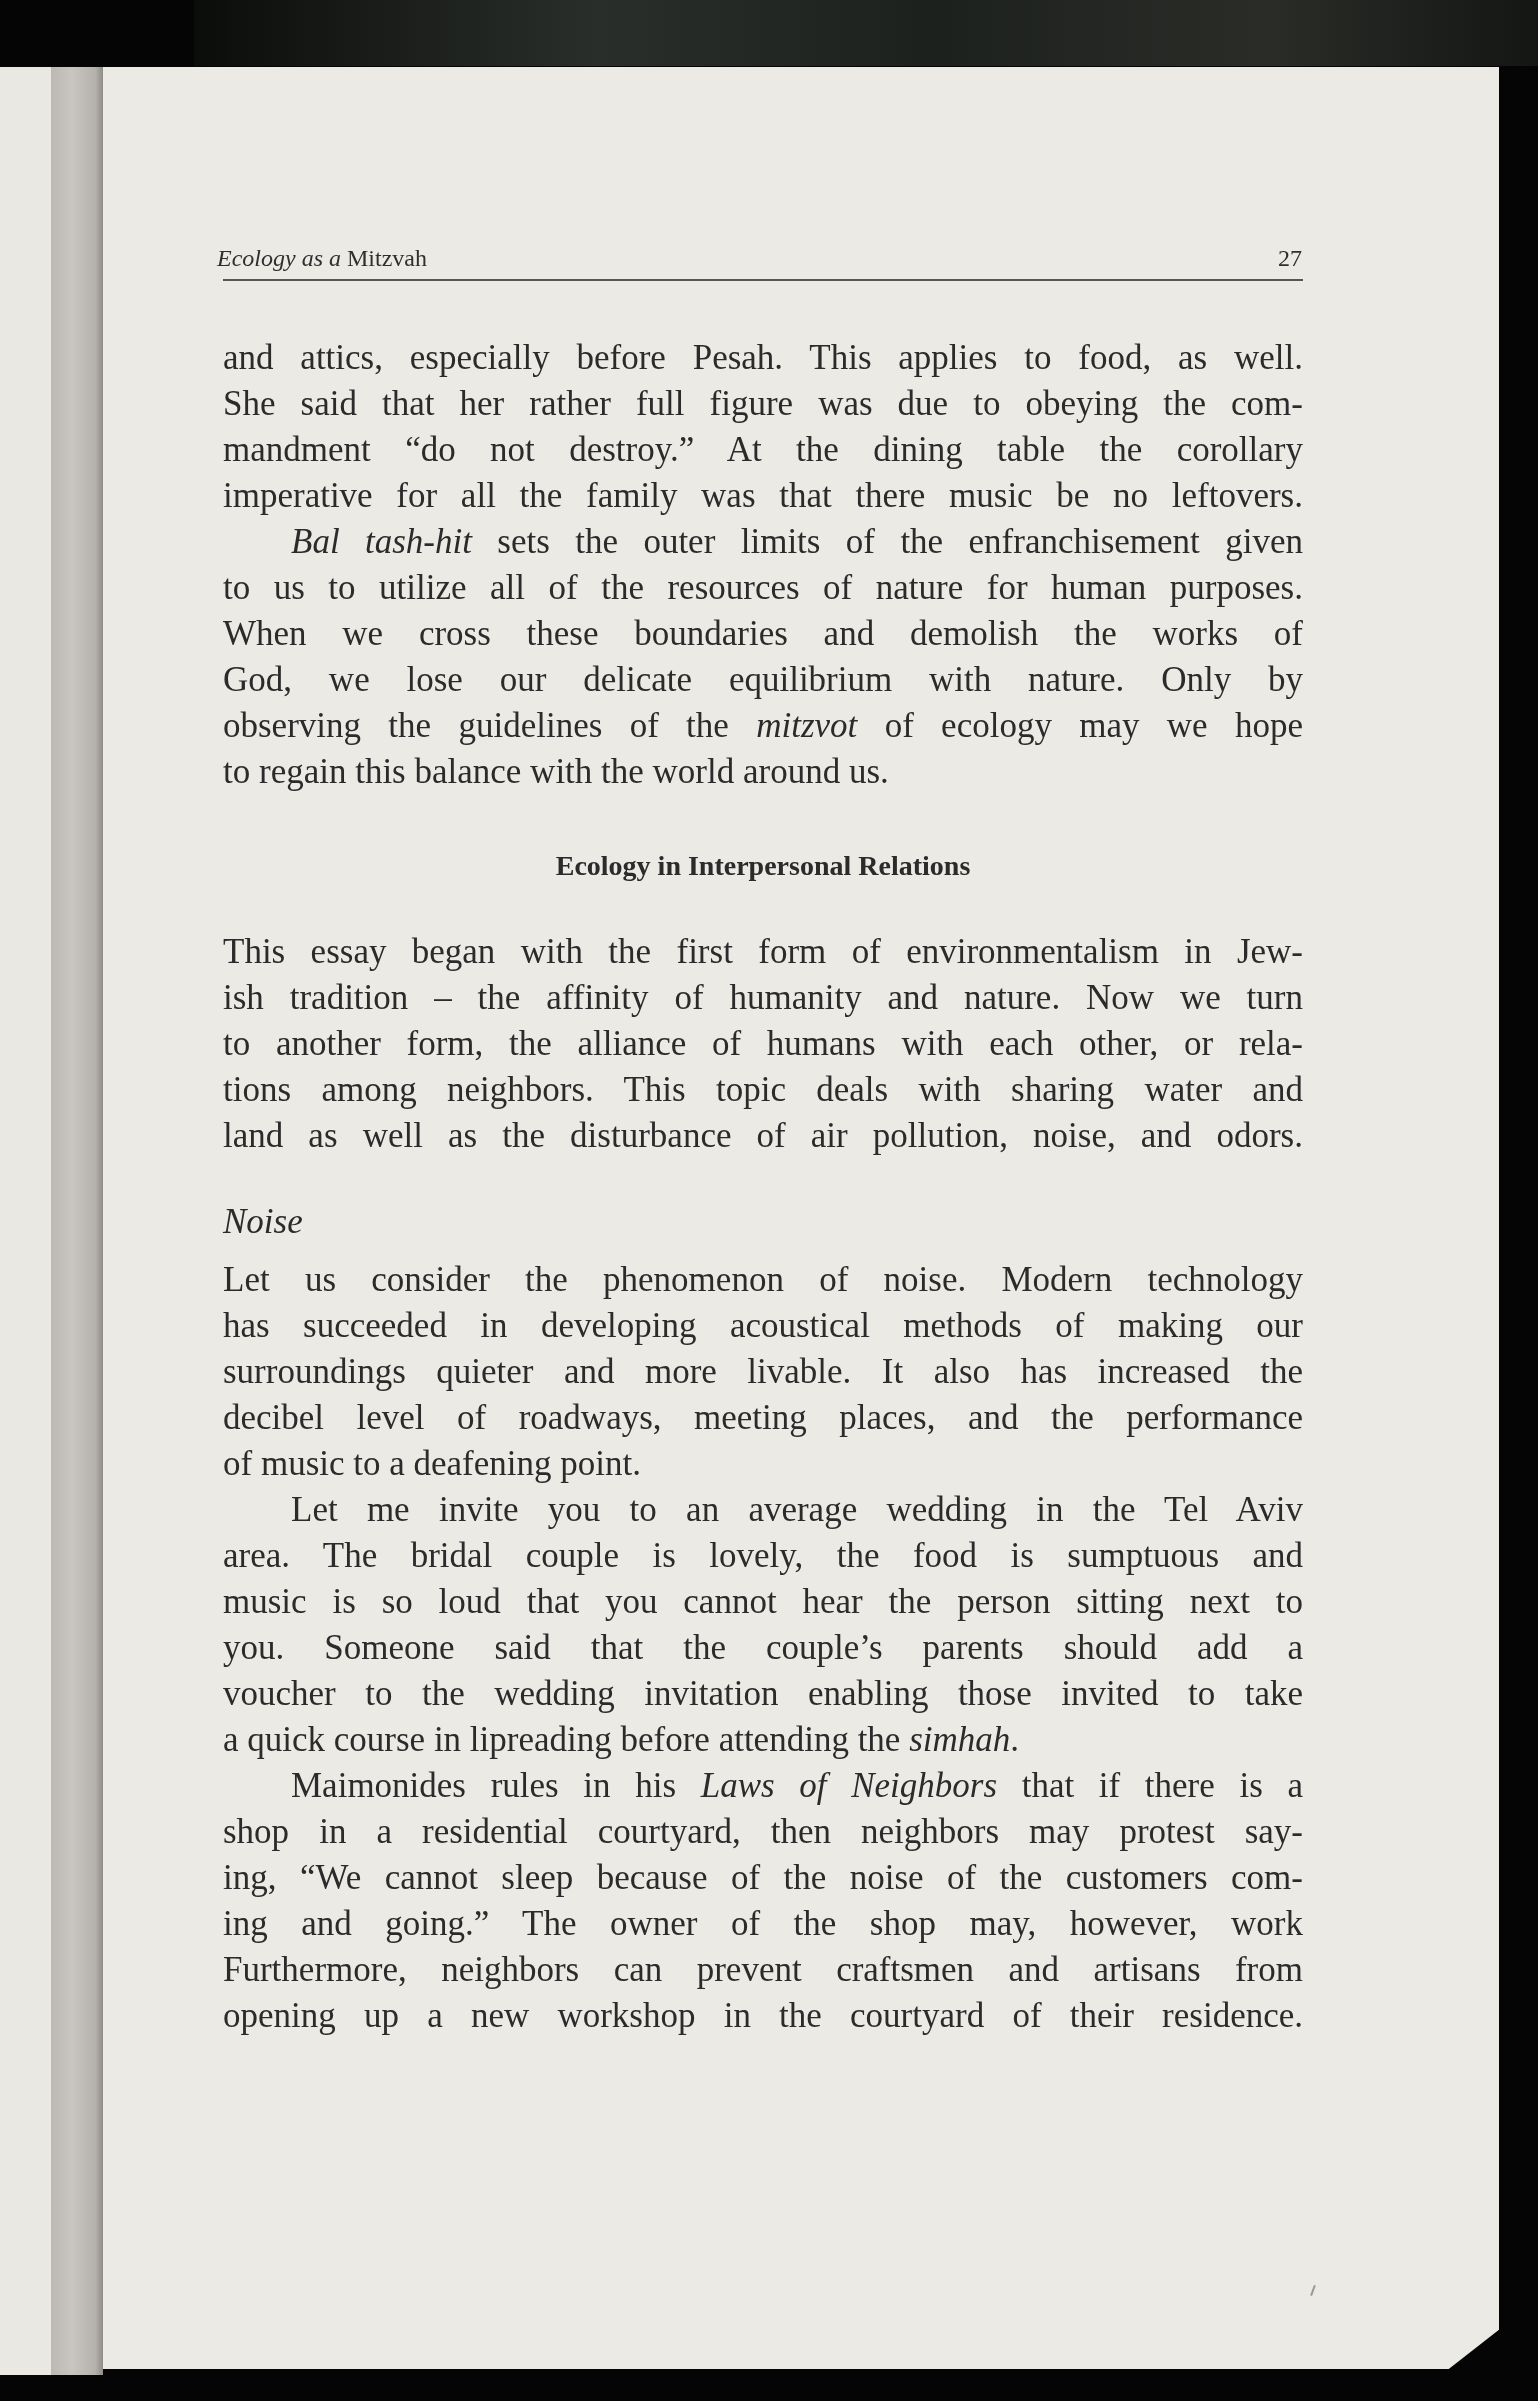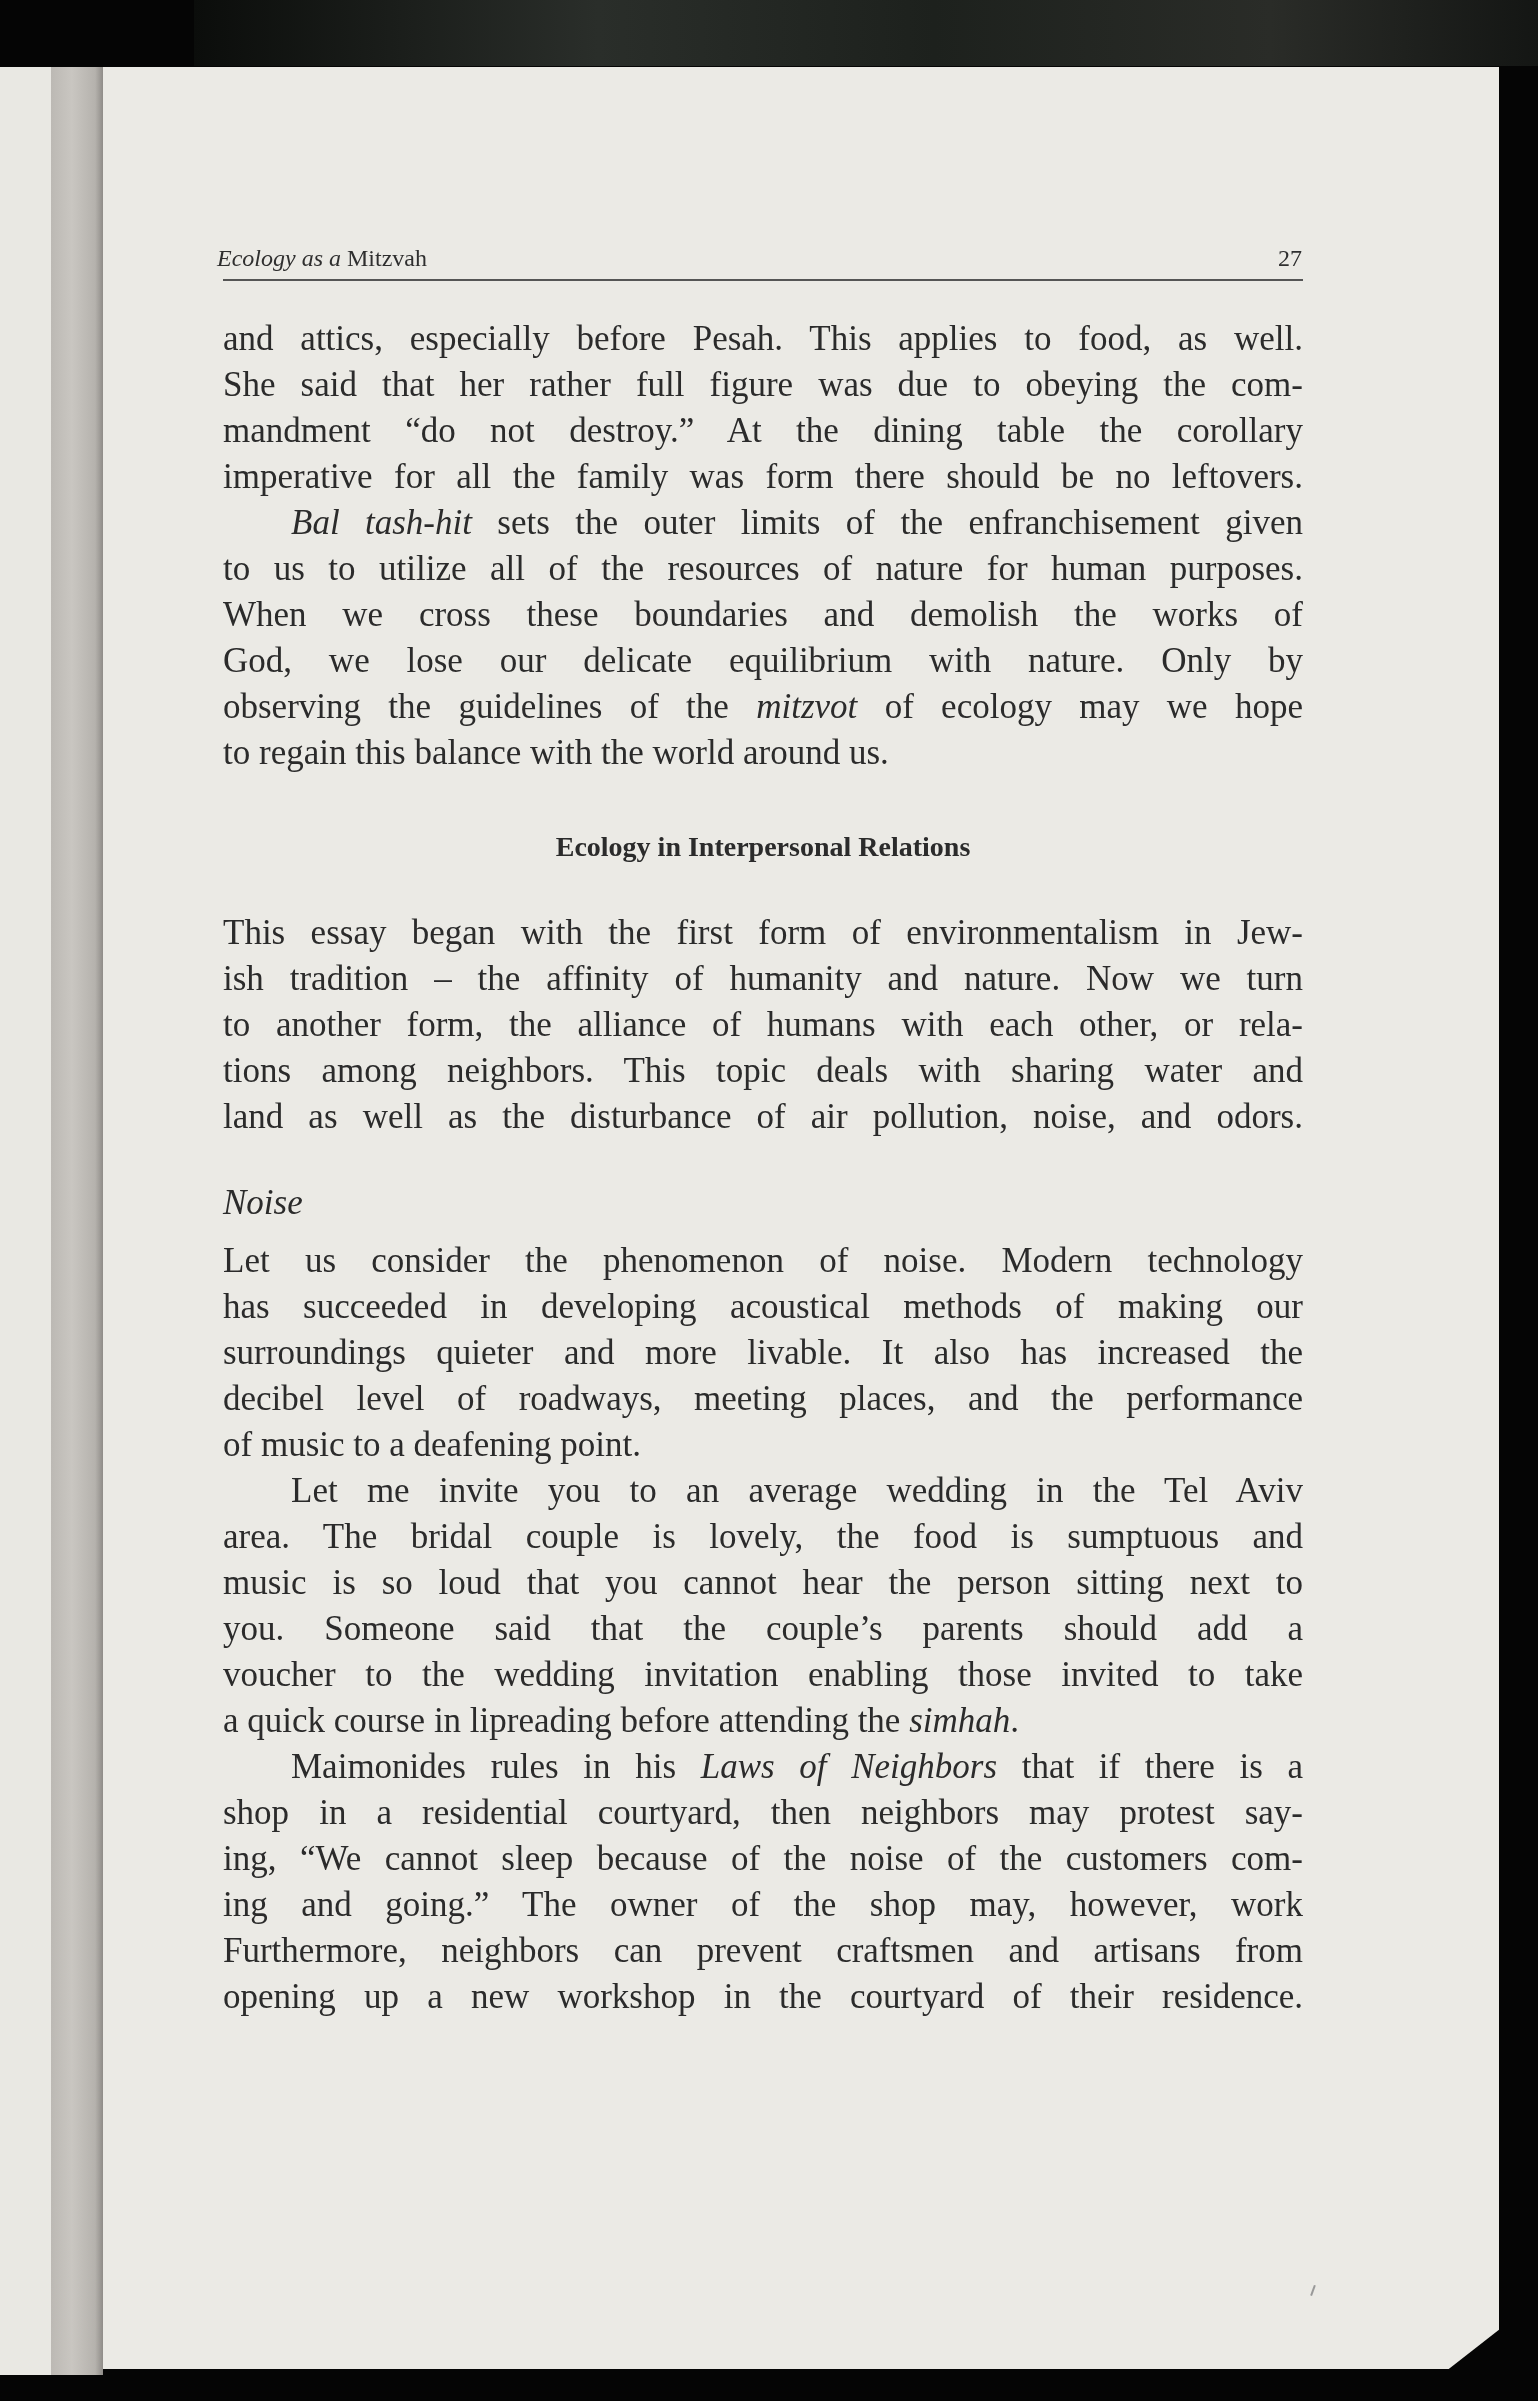--- a/index.html
+++ b/index.html
@@ -71,21 +71,21 @@
     position: absolute;
     left: 223px;
     top: 279px;
     width: 1080px;
     height: 2.3px;
     background: #555;
   }
   .body-text {
     position: absolute;
     left: 223px;
-    top: 316px;
+    top: 335px;
     width: 1080px;
     color: #2b2b2b;
     font-size: 35px;
     line-height: 46px;
   }
   .line {
     display: block;
     white-space: nowrap;
     text-align: justify;
     text-align-last: justify;
@@ -147,21 +147,21 @@
   <span class="page-number">27</span>
 </div>
 <div class="header-rule"></div>
 
 <div class="body-text">
 
   <div>
     <span class="line">and attics, especially before Pesah. This applies to food, as well.</span>
     <span class="line">She said that her rather full figure was due to obeying the com-</span>
     <span class="line">mandment “do not destroy.” At the dining table the corollary</span>
-    <span class="line">imperative for all the family was form there should be no leftovers.</span>
+    <span class="line">imperative for all the family was that there music be no leftovers.</span>
   </div>
 
   <div>
     <span class="line indent"><em>Bal tash-hit</em><span> sets the outer limits of the enfranchisement given</span></span>
     <span class="line">to us to utilize all of the resources of nature for human purposes.</span>
     <span class="line">When we cross these boundaries and demolish the works of</span>
     <span class="line">God, we lose our delicate equilibrium with nature. Only by</span>
     <span class="line"><span>observing the guidelines of the </span><em>mitzvot</em><span> of ecology may we hope</span></span>
     <span class="line last">to regain this balance with the world around us.</span>
   </div>

